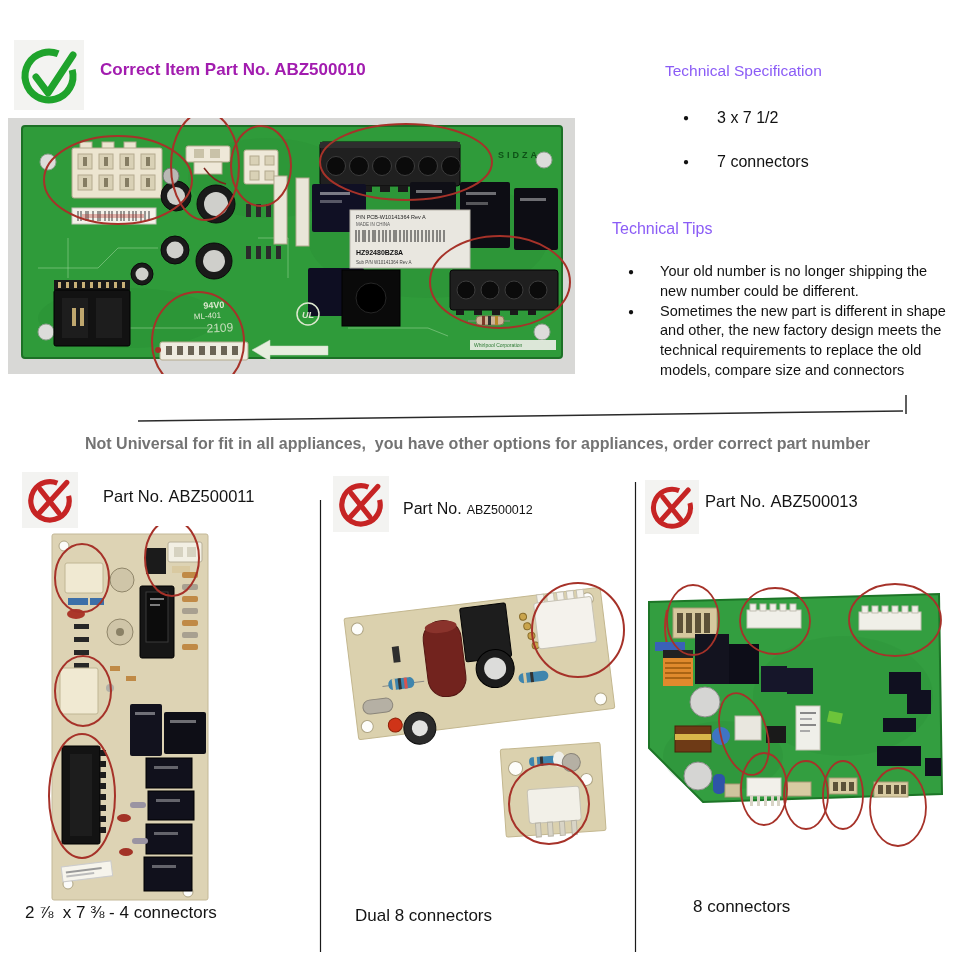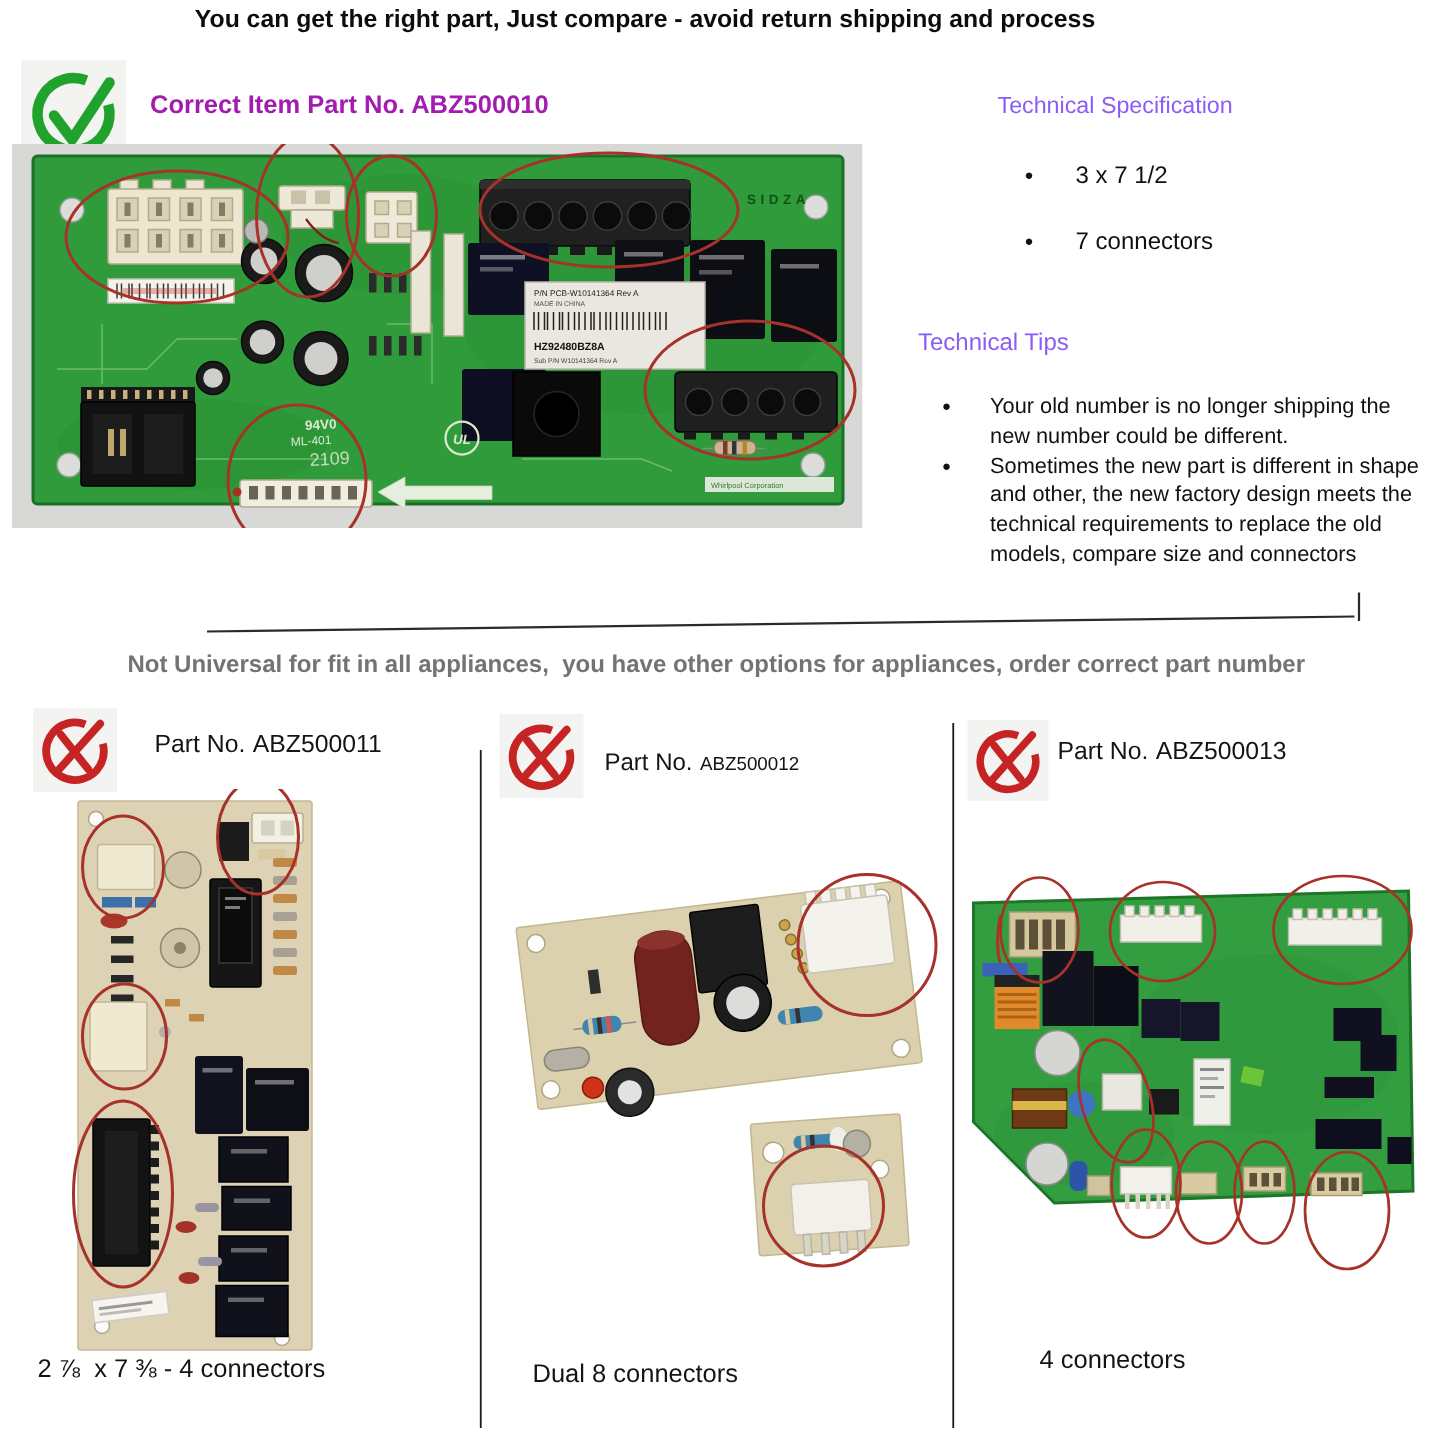--- a/index.html
+++ b/index.html
@@ -3,21 +3,21 @@
 <meta charset="utf-8">
 <style>
   html,body{margin:0;padding:0;background:#ffffff;}
   .canvas{position:relative;width:955px;height:955px;background:#ffffff;overflow:hidden;
           font-family:"Liberation Sans","DejaVu Sans",sans-serif;color:#111;}
   .abs{position:absolute;}
   .page-title{left:0;top:4px;width:860px;text-align:center;font-size:16.5px;font-weight:bold;color:#0d0d0d;}
   .icon-tile{background:#f3f3f1;}
   .check-tile{left:14px;top:40px;width:70px;height:70px;}
   .correct-heading{left:100px;top:60px;font-size:17px;font-weight:bold;color:#a21caf;}
-  .photo-main{left:8px;top:96px;width:558px;height:256px;background:#a3a3a3;}
+  .photo-main{left:8px;top:118px;width:558px;height:256px;background:#a3a3a3;}
   .spec-title{left:665px;top:62px;font-size:15.5px;color:#8b5cf6;}
   .bullet-row{display:flex;align-items:flex-start;}
   .dot{font-size:10px;line-height:20px;color:#111;flex:0 0 auto;}
   .spec-block{left:683px;top:108px;}
   .spec-block .bullet-row{margin-bottom:24px;}
   .spec-block .txt{margin-left:28px;font-size:16px;line-height:20px;}
   .tips-title{left:612px;top:220px;font-size:16px;color:#8b5cf6;}
   .tips-block{left:628px;top:262px;width:322px;}
   .tips-block .txt{margin-left:26px;font-size:14.5px;line-height:19.8px;width:296px;}
   .not-universal{left:10px;top:435px;width:935px;text-align:center;font-size:16px;font-weight:bold;
@@ -39,21 +39,20 @@
   .cap-2{left:355px;top:906px;}
   .cap-3{left:693px;top:897px;}
   .overlay{left:0;top:0;width:955px;height:955px;pointer-events:none;}
   svg{display:block;}
 </style>
 </head>
 <body>
 
 <div class="canvas">
 
-  <div class="abs page-title">You can get the right part, Just compare - avoid return shipping and process</div>
 
   <div class="abs icon-tile check-tile">
     <svg width="70" height="70" viewBox="0 0 70 70">
       <circle cx="35" cy="36" r="24" fill="none" stroke="#1fa32c" stroke-width="7" stroke-dasharray="128 23" transform="rotate(-15 35 36)"></circle>
       <path d="M22 37 L34 53 L59 15" fill="none" stroke="#1fa32c" stroke-width="7" stroke-linecap="round" stroke-linejoin="round"></path>
     </svg>
   </div>
 
   <div class="abs correct-heading">Correct Item Part No. ABZ500010</div>
 
@@ -596,21 +595,21 @@
         <ellipse cx="121" cy="213" rx="23" ry="36"></ellipse>
         <ellipse cx="163" cy="219" rx="22" ry="34"></ellipse>
         <ellipse cx="200" cy="219" rx="20" ry="34"></ellipse>
         <ellipse cx="255" cy="231" rx="28" ry="39"></ellipse>
       </g>
     </svg>
   </div>
 
   <div class="abs caption cap-1">2 ⅞  x 7 ⅜ - 4 connectors</div>
   <div class="abs caption cap-2">Dual 8 connectors</div>
-  <div class="abs caption cap-3">4 connectors</div>
+  <div class="abs caption cap-3">8 connectors</div>
 
   <svg class="abs overlay" width="955" height="955" viewBox="0 0 955 955">
     <line x1="138" y1="421" x2="903" y2="411" stroke="#2a2a2a" stroke-width="1.5"></line>
     <line x1="906" y1="395" x2="906" y2="414" stroke="#2a2a2a" stroke-width="1.5"></line>
     <line x1="320.5" y1="500" x2="320.5" y2="952" stroke="#1a1a1a" stroke-width="1.2"></line>
     <line x1="635.5" y1="482" x2="635.5" y2="952" stroke="#1a1a1a" stroke-width="1.2"></line>
   </svg>
 
 </div>
 

